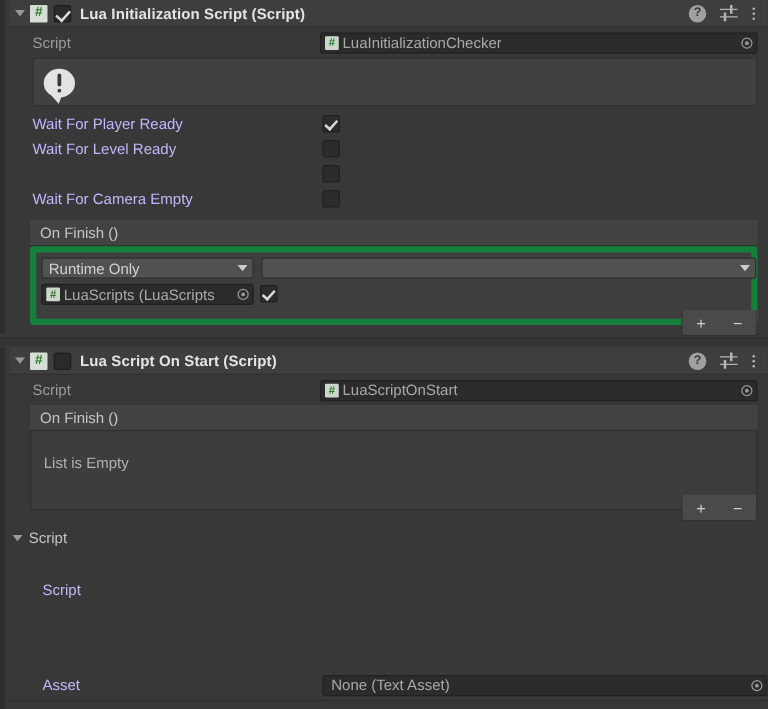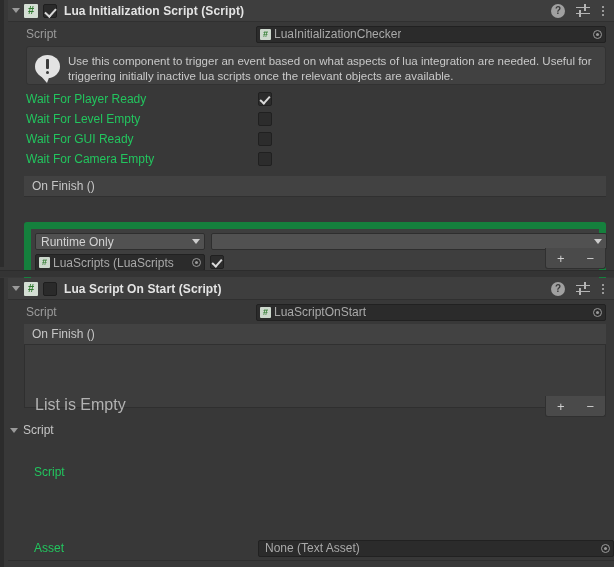--- a/index.html
+++ b/index.html
@@ -83,21 +83,21 @@
   }
   .icon-menu { width: 4px; height: 14px; display:flex; flex-direction:column;
     align-items:center; justify-content:center; gap:2px; }
   .icon-menu i { width: 2px; height: 2px; background: #b9b9b9; border-radius: 50%; display:block; }
 
   
   .row {
     position: absolute;
     display: flex; align-items: center;
   }
-  .label { color: #22c55e; font-size: 12px; white-space: nowrap; }
+  .label { color: #c4b5fd; font-size: 12px; white-space: nowrap; }
   .label-dim { color: #9b9b9b; }
 
   
   .objfield {
     background: #2b2b2b;
     border: 1px solid #212121;
     border-radius: 2px;
     height: 17px;
     display: flex; align-items: center;
     padding: 0 0 0 3px;
@@ -175,23 +175,22 @@
     position: absolute; left: 3px; top: 1px;
     width: 4px; height: 8px;
     border: solid #dadada; border-width: 0 2px 2px 0;
     transform: rotate(42deg);
   }
 
   
   .evt-frame {
     position: absolute;
     background: #3e3e3e;
-    border: 7px solid #15803d;
+    border: 5px solid #15803d;
     border-radius: 3px;
-    margin-top: 25px;
   }
   .evt-title {
     position: absolute;
     background: #424242;
     border-bottom: 1px solid #303030;
     display: flex; align-items: center;
     padding-left: 8px;
     color: #c6c6c6; font-size: 12px;
   }
 
@@ -300,33 +299,31 @@
         </span>
     </div>
   </div>
 
   <div class="helpbox" style="left:26px; top:46px; width:580px; height:39px;">
     <div class="help-icon">
       <div class="help-bubble"></div>
       <div class="help-ex"></div>
       <div class="help-ex2"></div>
     </div>
-    <div class="help-text">Use this component to trigger an event based on what aspects of lua integration are needed. Useful for triggering initially inactive lua scripts once the relevant objects are available.</div>
   </div>
 
   <div class="row" style="left:8px; top:90px; width:606px; height:17px;">
     <div class="label" style="margin-left:18px;">Wait For Player Ready</div>
     <div class="pcheck on" style="position:absolute; left:250px;"></div>
   </div>
   <div class="row" style="left:8px; top:110px; width:606px; height:17px;">
-    <div class="label" style="margin-left:18px;">Wait For Level Empty</div>
+    <div class="label" style="margin-left:18px;">Wait For Level Ready</div>
     <div class="pcheck" style="position:absolute; left:250px;"></div>
   </div>
   <div class="row" style="left:8px; top:130px; width:606px; height:17px;">
-    <div class="label" style="margin-left:18px;">Wait For GUI Ready</div>
     <div class="pcheck" style="position:absolute; left:250px;"></div>
   </div>
   <div class="row" style="left:8px; top:150px; width:606px; height:17px;">
     <div class="label" style="margin-left:18px;">Wait For Camera Empty</div>
     <div class="pcheck" style="position:absolute; left:250px;"></div>
   </div>
 
   <div class="evt-title" style="left:24px; top:176px; width:582px; height:21px;">On Finish ()</div>
   <div class="evt-frame" style="left:24px; top:197px; width:582px; height:63px;">
     <div style="position:absolute; left:4px; top:4px; width:170px;" class="dropdown">
@@ -382,21 +379,21 @@
       <span class="mini-icon">#</span>
       <span class="otxt">LuaScriptOnStart</span>
       <span class="picker">
           <span class="picker-dot"></span>
         </span>
     </div>
   </div>
 
   <div class="evt-title" style="left:24px; top:324px; width:582px; height:21px;">On Finish ()</div>
   <div class="listbox" style="left:24px; top:345px; width:582px; height:63px;">
-    <div style="position:absolute; left:10px; top:18px; color:#b2b2b2; font-size:16px;margin-top:33px;">List is Empty</div>
+    <div style="position:absolute; left:10px; top:18px; color:#b2b2b2; font-size:12px;">List is Empty</div>
   </div>
   <div class="pm-bar" style="left:545px; top:396px; width:61px; height:21px;">
     <span class="pm-btn">+</span>
     <span class="pm-btn">−</span>
   </div>
 
   <div class="sect" style="left:10px; top:423px;">
     <span class="tri-down"></span>
     <span class="stitle">Script</span>
   </div>

